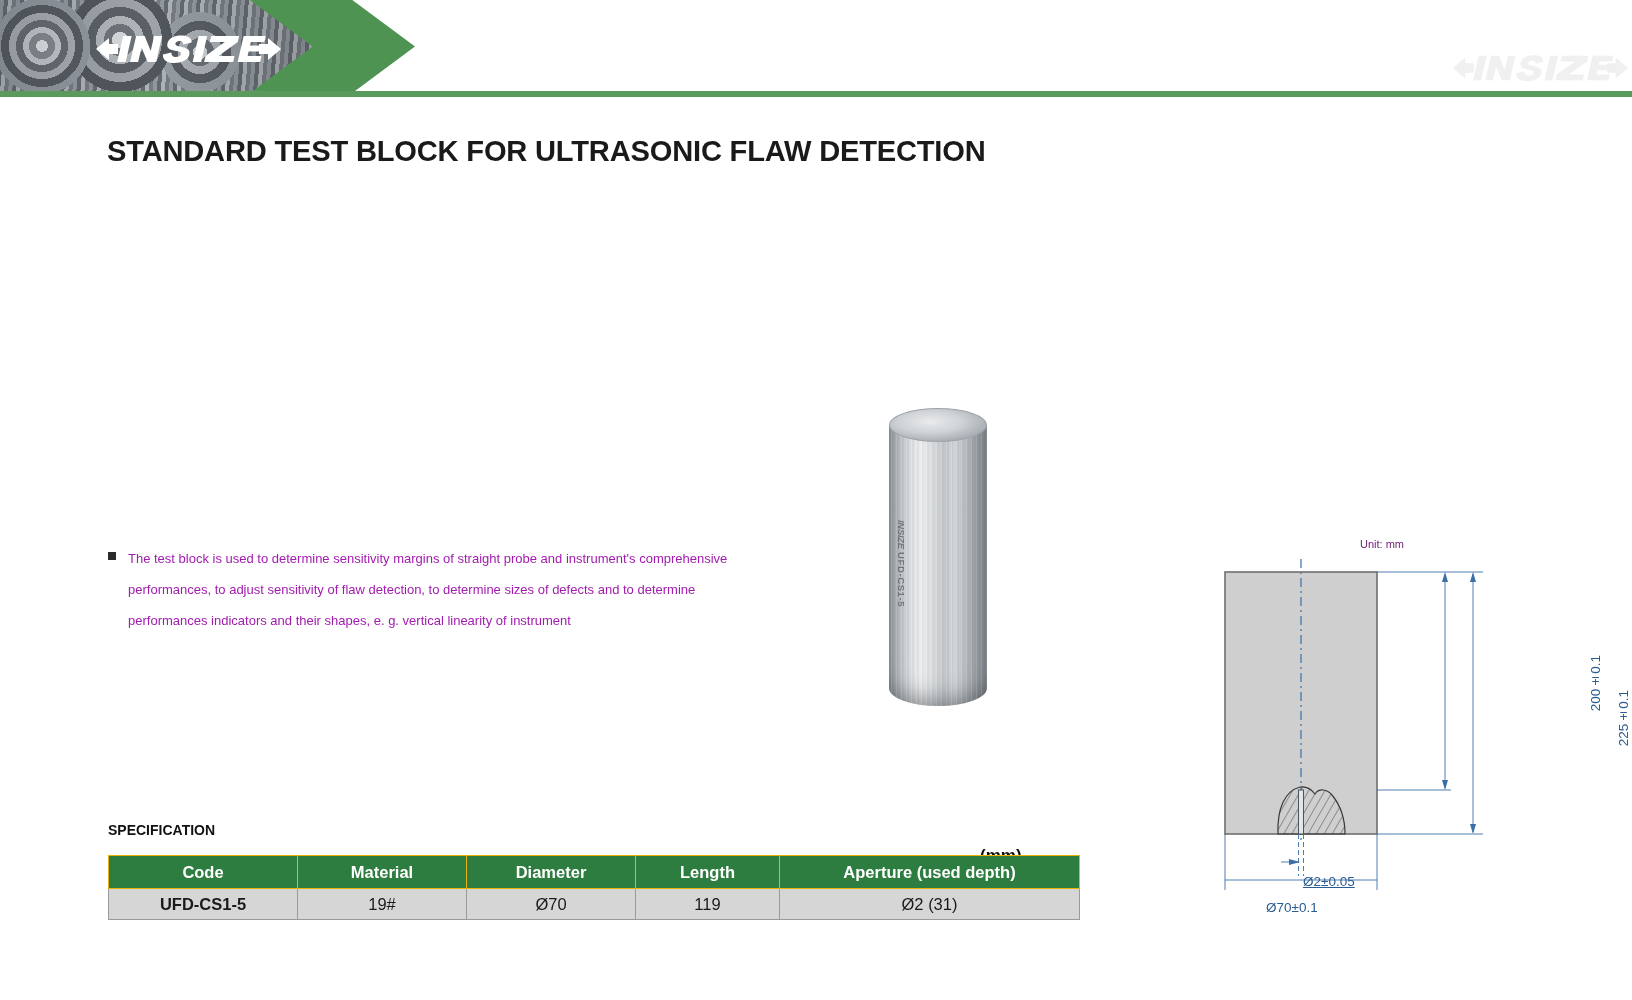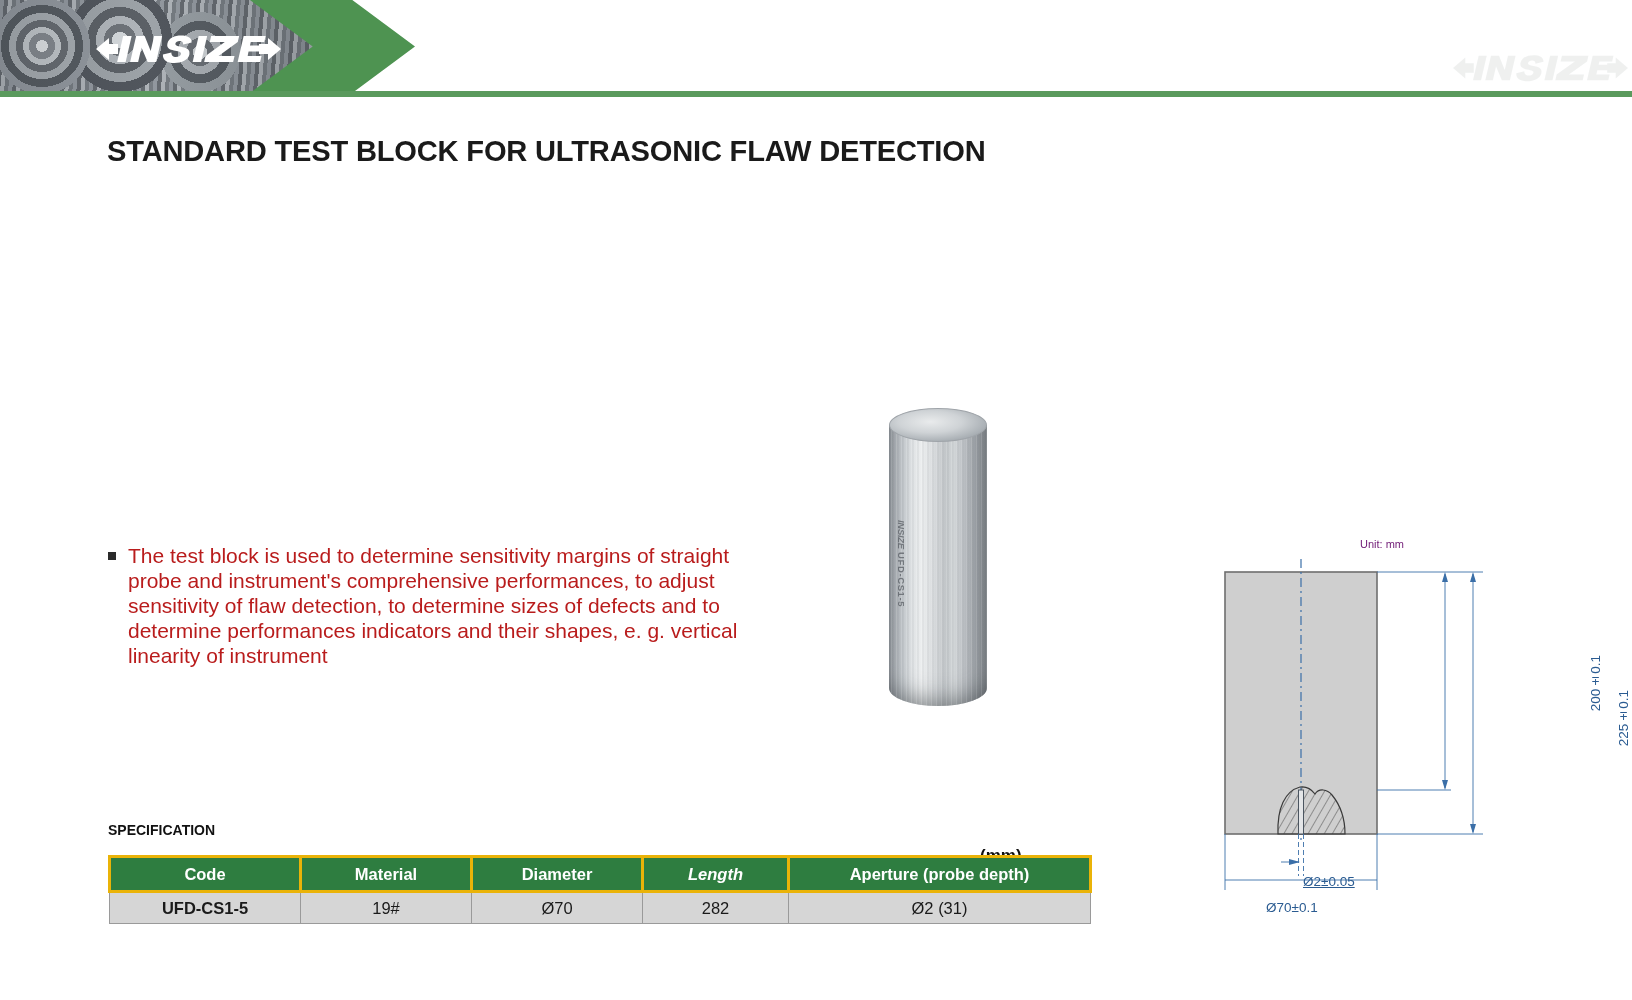--- a/index.html
+++ b/index.html
@@ -97,23 +97,23 @@
   }
   #bullet-block .row { display: flex; }
   #bullet-block .marker {
     width: 8px; height: 8px;
     background: #2b2b2b;
     margin-top: 9px;
     margin-right: 12px;
     flex: 0 0 auto;
   }
   #bullet-block .text {
-    font-size: 21px;
-    line-height: 25px;
-    color: #b91c1c;
+    font-size: 13px;
+    line-height: 31px;
+    color: #a21caf;
   }
 
   
   #product-photo {
     position: absolute;
     left: 889px; top: 408px;
     width: 98px; height: 298px;
   }
   #product-photo .cyl-body {
     position: absolute;
@@ -184,38 +184,38 @@
     width: 926px;
     border-collapse: collapse;
     table-layout: fixed;
   }
   #spec-table th {
     background: #2e7d40;
     color: #ffffff;
     font-size: 16.5px;
     font-weight: bold;
     padding: 6px 4px;
-    border: 3px solid #eab308;
+    border: 1px solid #eab308;
     text-align: center;
     height: 20px;
   }
   #spec-table td {
     background: #d6d6d6;
     color: #1a1a1a;
     font-size: 16.5px;
     padding: 5px 4px;
     border: 1px solid #9a9a9a;
     text-align: center;
     height: 20px;
   }
   #spec-table td.code-cell { font-weight: bold; }
   #spec-table .c0 { width: 180px; }
   #spec-table .c1 { width: 160px; text-align: center; }
   #spec-table .c2 { width: 160px; }
-  #spec-table .c3 { width: 135px; font-style: italic; }
+  #spec-table .c3 { width: 135px; }
   #spec-table .c4 { width: 291px; }
 
   
   #tech-drawing {
     position: absolute;
     left: 1215px; top: 532px;
     width: 400px; height: 400px;
   }
   #tech-unit {
     position: absolute;
@@ -302,29 +302,29 @@
 <div id="spec-label">SPECIFICATION</div>
 <div id="spec-unit">(mm)</div>
 
 <table id="spec-table">
   <thead>
     <tr>
       <th class="c0">Code</th>
       <th class="c1">Material</th>
       <th class="c2">Diameter</th>
       <th class="c3">Length</th>
-      <th class="c4">Aperture (probe depth)</th>
+      <th class="c4">Aperture (used depth)</th>
     </tr>
   </thead>
   <tbody>
     <tr>
       <td class="code-cell">UFD-CS1-5</td>
       <td>19#</td>
       <td>Ø70</td>
-      <td>282</td>
+      <td>119</td>
       <td>Ø2 (31)</td>
     </tr>
   </tbody>
 </table>
 
 <div id="tech-unit">Unit: mm</div>
 
 <svg id="tech-drawing" viewBox="0 0 400 400">
 
   <rect x="10" y="40" width="152" height="262" fill="#cfcfcf" stroke="#6e6e6e" stroke-width="1.6"></rect>

